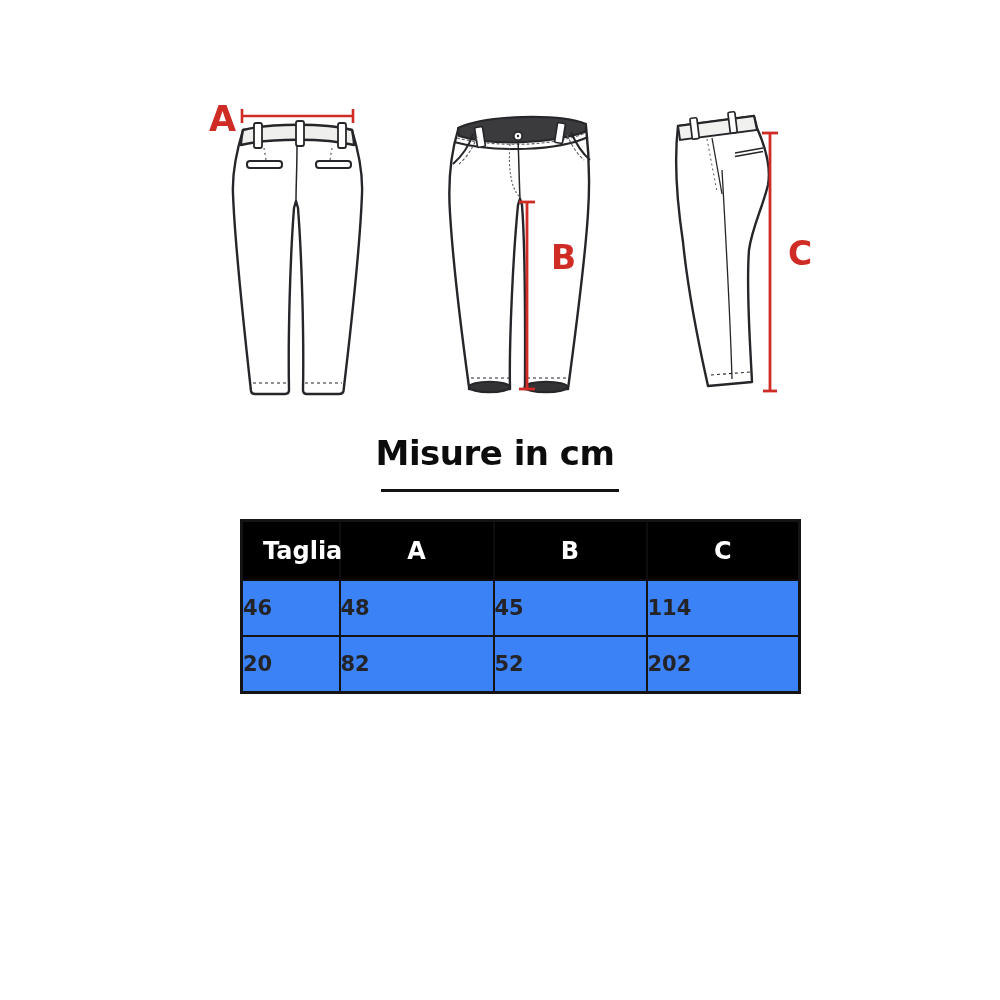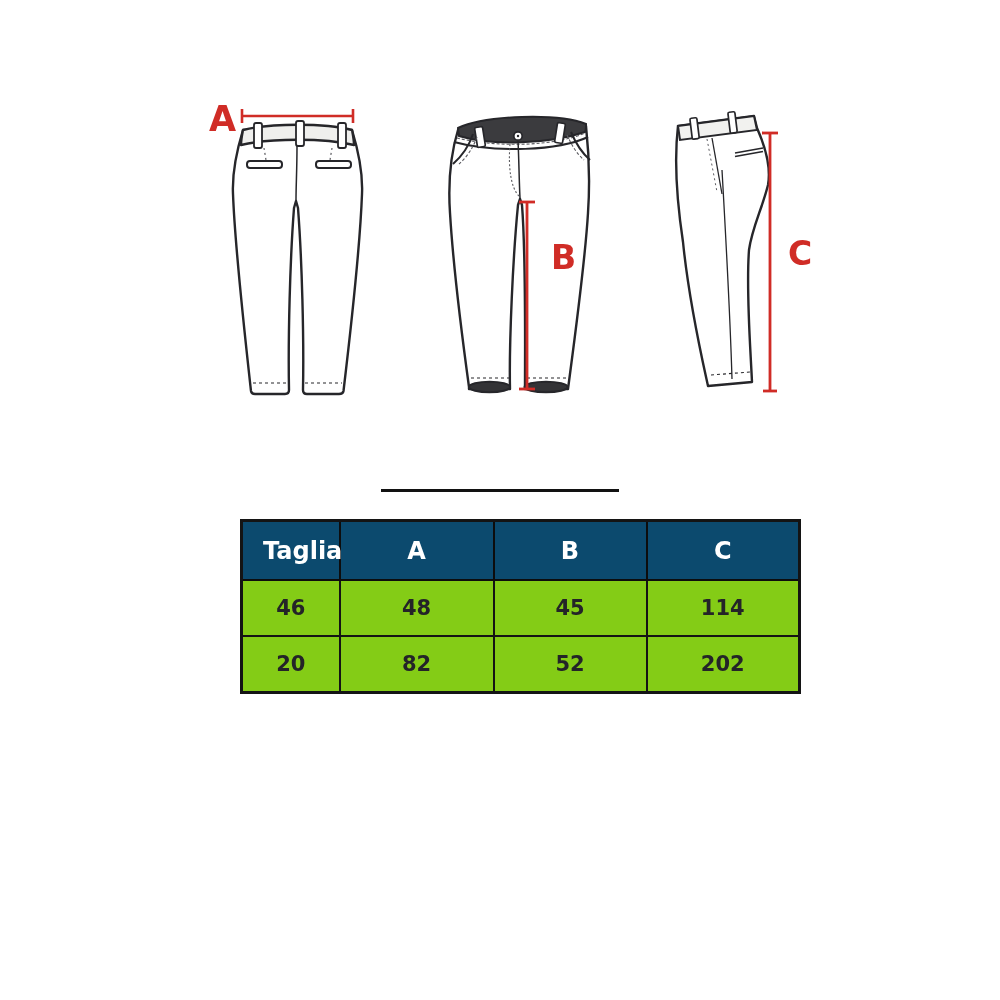--- a/index.html
+++ b/index.html
@@ -21,27 +21,27 @@
   }
   #title-underline{
     position:absolute;left:381px;top:489px;width:238px;height:3px;background:#121212;
   }
   #size-table{
     position:absolute;left:240px;top:519px;width:558px;
     border-collapse:collapse;table-layout:fixed;
     border:3px solid #141414;
   }
   #size-table th{
-    background:#0c4a6e;color:#ffffff;border:2px solid #0d0d0d;
+    background:#000000;color:#ffffff;border:2px solid #0d0d0d;
     height:57px;font-size:24px;font-weight:bold;text-align:center;padding:0;
   }
   #size-table th.first{ text-align:left;padding-left:20px; }
   #size-table td{
-    border:2px solid #141414;background:#84cc16;height:54px;
-    font-size:21px;font-weight:bold;text-align:center;color:#242428;padding:0;
+    border:2px solid #141414;background:#3b82f6;height:54px;
+    font-size:21px;font-weight:bold;color:#242428;padding:0;
   }
   svg{display:block;}
 </style>
 </head>
 <body>
 
 <div id="canvas">
 
   <div class="fig" style="left:210px;top:90px;width:185px;height:330px;">
     <svg width="185" height="330" viewBox="0 0 185 330">
@@ -165,20 +165,21 @@
         <line x1="112" y1="43" x2="128" y2="43"></line>
         <line x1="113" y1="301" x2="127" y2="301"></line>
       </g>
     </svg>
   </div>
 
   <div id="label-a" class="measure-label">A</div>
   <div id="label-b" class="measure-label">B</div>
   <div id="label-c" class="measure-label">C</div>
 
+  <div id="chart-title">Misure in cm</div>
   <div id="title-underline"></div>
 
   <table id="size-table">
     <colgroup>
       <col style="width:98px">
         <col style="width:154px">
         <col style="width:153px">
         <col style="width:153px">
     </colgroup>
     <thead>

